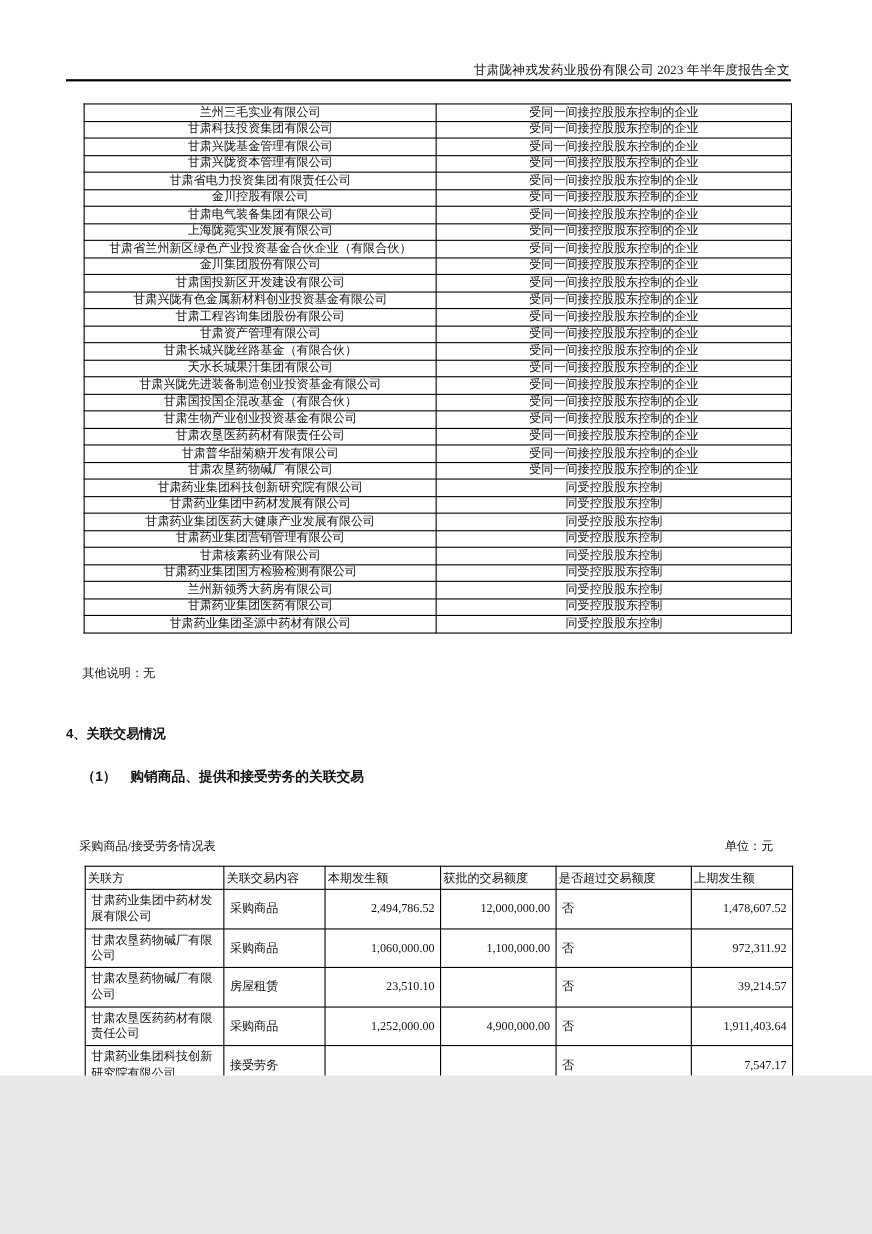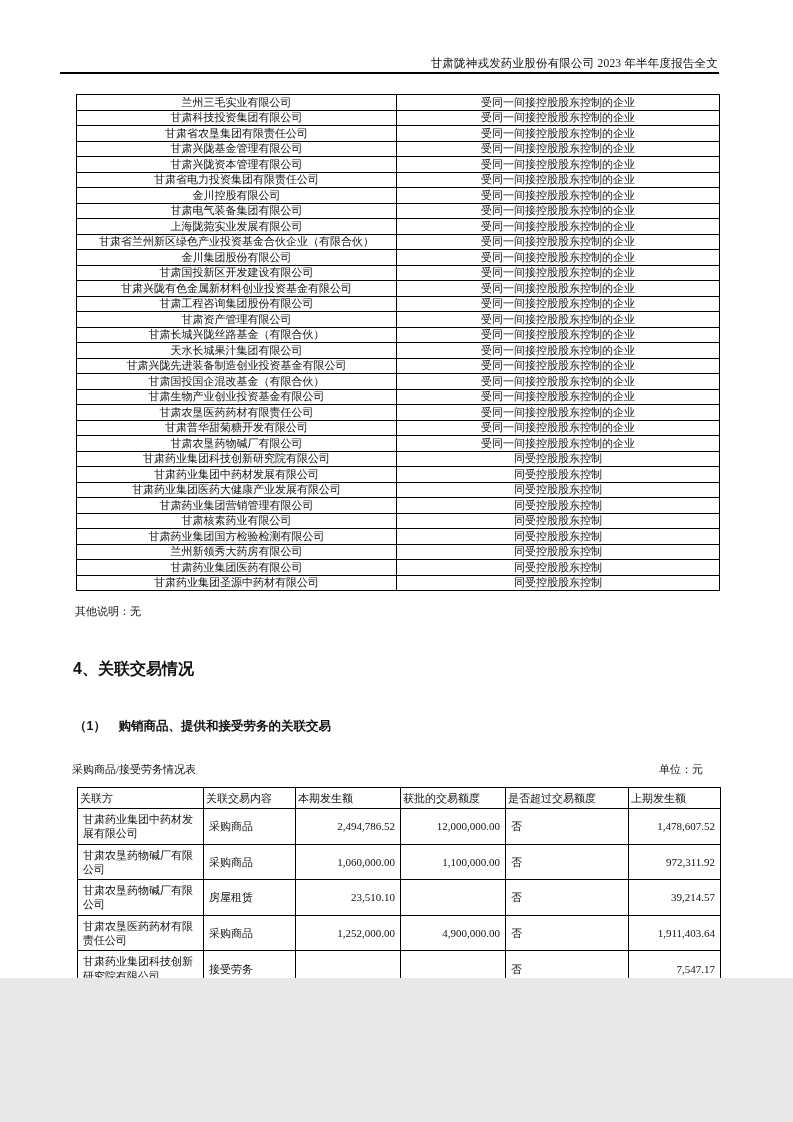--- a/index.html
+++ b/index.html
@@ -39,29 +39,28 @@
     height: 15.5px;
     line-height: 1.15;
     padding: 0 5px;
     vertical-align: middle;
     white-space: nowrap;
   }
 
   .note-line { position: absolute; left: 75px; top: 604px; font-size: 11px; }
 
   .section-heading {
-    position: absolute; left: 73px; top: 659px;
-    font-size: 16px; font-weight: bold;
+    position: absolute; left: 60px; top: 659px;
+    font-size: 12px; font-weight: bold;
     font-family: "Liberation Sans", "DejaVu Sans", sans-serif;
   }
   .subsection-heading {
     position: absolute; left: 74px; top: 698px;
     font-size: 12.5px; font-weight: bold;
     font-family: "Liberation Sans", "DejaVu Sans", sans-serif;
-    margin-top: 20px;
   }
 
   .purchase-caption { position: absolute; left: 72px; top: 738px; font-size: 11px; margin-top: 24px; }
   .unit-label-1 { position: absolute; right: 90px; top: 762px; font-size: 11px; }
 
   .purchase-wrap { position: absolute; top: 787px; left: 77px; width: 643px; }
   .purchase-wrap th {
     height: 21px;
     text-align: left;
     vertical-align: middle;
@@ -95,24 +94,20 @@
           <col style="width:49.8%">
           <col style="width:50.2%">
         </colgroup>
       <tbody>
           <tr>
             <td>兰州三毛实业有限公司</td>
             <td>受同一间接控股股东控制的企业</td>
           </tr>
           <tr>
             <td>甘肃科技投资集团有限公司</td>
-            <td>受同一间接控股股东控制的企业</td>
-          </tr>
-          <tr>
-            <td>甘肃省农垦集团有限责任公司</td>
             <td>受同一间接控股股东控制的企业</td>
           </tr>
           <tr>
             <td>甘肃兴陇基金管理有限公司</td>
             <td>受同一间接控股股东控制的企业</td>
           </tr>
           <tr>
             <td>甘肃兴陇资本管理有限公司</td>
             <td>受同一间接控股股东控制的企业</td>
           </tr>

